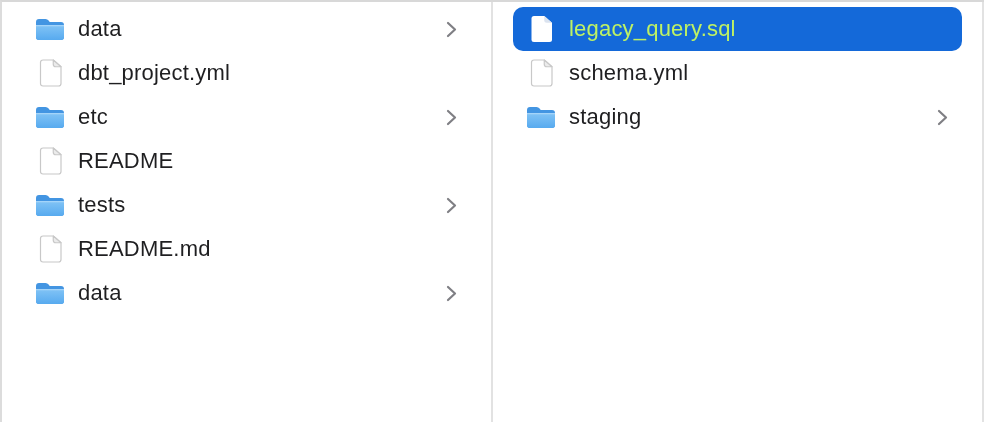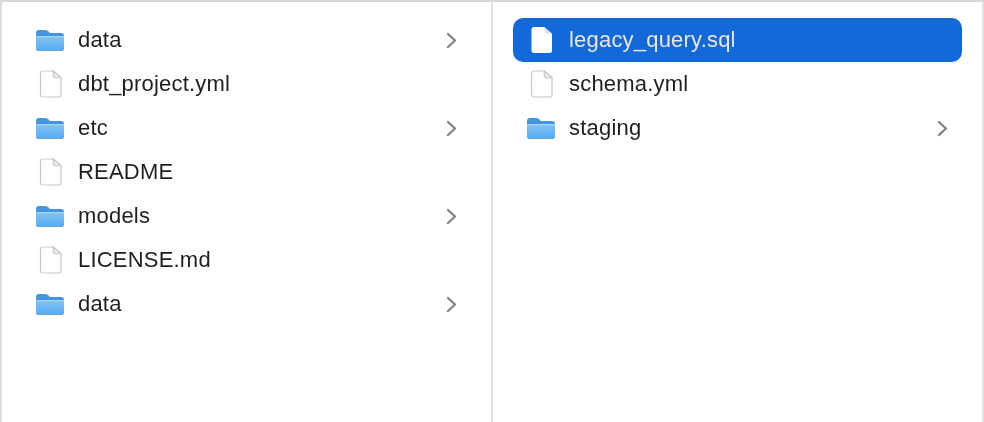--- a/index.html
+++ b/index.html
@@ -10,21 +10,21 @@
     background: #ffffff;
     border-top: 2px solid #d8d8d8;
     border-left: 2px solid #dcdcdc;
     display: flex;
     font-family: "Liberation Sans", sans-serif;
     overflow: hidden;
   }
   .column {
     box-sizing: border-box;
     width: 489px;
-    padding-top: 16px;
+    padding-top: 5px;
     overflow: hidden;
     flex: 0 0 auto;
   }
   .col-divider {
     width: 2px;
     flex: 0 0 auto;
     background: #e2e2e2;
     height: 100%;
   }
   ul.file-list {
@@ -50,21 +50,21 @@
     justify-content: center;
     align-items: center;
   }
   .row-label {
     margin-left: 12px;
     font-size: 22px;
     color: #1f1f21;
     white-space: nowrap;
     letter-spacing: 0.2px;
   }
-  li.selected-blue .row-label { color: #e5e5e5; }
+  li.selected-blue .row-label { color: #bef264; }
   .chevron {
     margin-left: auto;
     display: flex;
     align-items: center;
     padding-right: 2px;
   }
 </style>
 </head>
 <body>
 
@@ -138,35 +138,35 @@
         <linearGradient id="fold-g" x1="0" y1="0" x2="0" y2="1">
           <stop offset="0" stop-color="#7fc2f5"></stop>
           <stop offset="1" stop-color="#57aaef"></stop>
         </linearGradient>
       </defs>
       <path d="M4 12 q0-6 6-6 h13 q4 0 6.2 3.2 L31.5 12 H54 q6 0 6 6 v24 q0 6 -6 6 H10 q-6 0 -6 -6 z" fill="#4395e2"></path>
       <path d="M4 20 h56 v22 q0 6 -6 6 H10 q-6 0 -6 -6 z" fill="url(#fold-g)"></path>
       <rect x="4" y="18" width="56" height="2.6" fill="#a4d4f9"></rect>
     </svg>
           </span>
-          <span class="row-label">models</span>
-          <span class="chevron">
-    <svg width="11" height="17" viewBox="0 0 11 17" aria-hidden="true">
-      <path d="M2 2 l7 6.5 -7 6.5" fill="none" stroke="#7f7f84" stroke-width="2.2" stroke-linecap="round" stroke-linejoin="round"></path>
-    </svg>
-          </span>
-        </li>
-        <li class="row">
-          <span class="icon-box">
-    <svg width="24" height="30" viewBox="0 0 48 60" aria-hidden="true">
-      <path d="M5 9 q0-5 5-5 h20.5 L46 17.5 V51 q0 5 -5 5 H10 q-5 0 -5 -5 z" fill="#ffffff" stroke="#c8c8c8" stroke-width="2.4" stroke-linejoin="round"></path>
-      <path d="M30.5 4 L46 17.5 H35.5 q-5 0 -5 -5 z" fill="#ebebeb" stroke="#c8c8c8" stroke-width="2.4" stroke-linejoin="round"></path>
-    </svg>
-          </span>
-          <span class="row-label">LICENSE.md</span>
+          <span class="row-label">tests</span>
+          <span class="chevron">
+    <svg width="11" height="17" viewBox="0 0 11 17" aria-hidden="true">
+      <path d="M2 2 l7 6.5 -7 6.5" fill="none" stroke="#7f7f84" stroke-width="2.2" stroke-linecap="round" stroke-linejoin="round"></path>
+    </svg>
+          </span>
+        </li>
+        <li class="row">
+          <span class="icon-box">
+    <svg width="24" height="30" viewBox="0 0 48 60" aria-hidden="true">
+      <path d="M5 9 q0-5 5-5 h20.5 L46 17.5 V51 q0 5 -5 5 H10 q-5 0 -5 -5 z" fill="#ffffff" stroke="#c8c8c8" stroke-width="2.4" stroke-linejoin="round"></path>
+      <path d="M30.5 4 L46 17.5 H35.5 q-5 0 -5 -5 z" fill="#ebebeb" stroke="#c8c8c8" stroke-width="2.4" stroke-linejoin="round"></path>
+    </svg>
+          </span>
+          <span class="row-label">README.md</span>
         </li>
         <li class="row">
           <span class="icon-box">
     <svg width="32" height="26" viewBox="0 0 64 52" aria-hidden="true">
       <defs>
         <linearGradient id="fold-g" x1="0" y1="0" x2="0" y2="1">
           <stop offset="0" stop-color="#7fc2f5"></stop>
           <stop offset="1" stop-color="#57aaef"></stop>
         </linearGradient>
       </defs>

